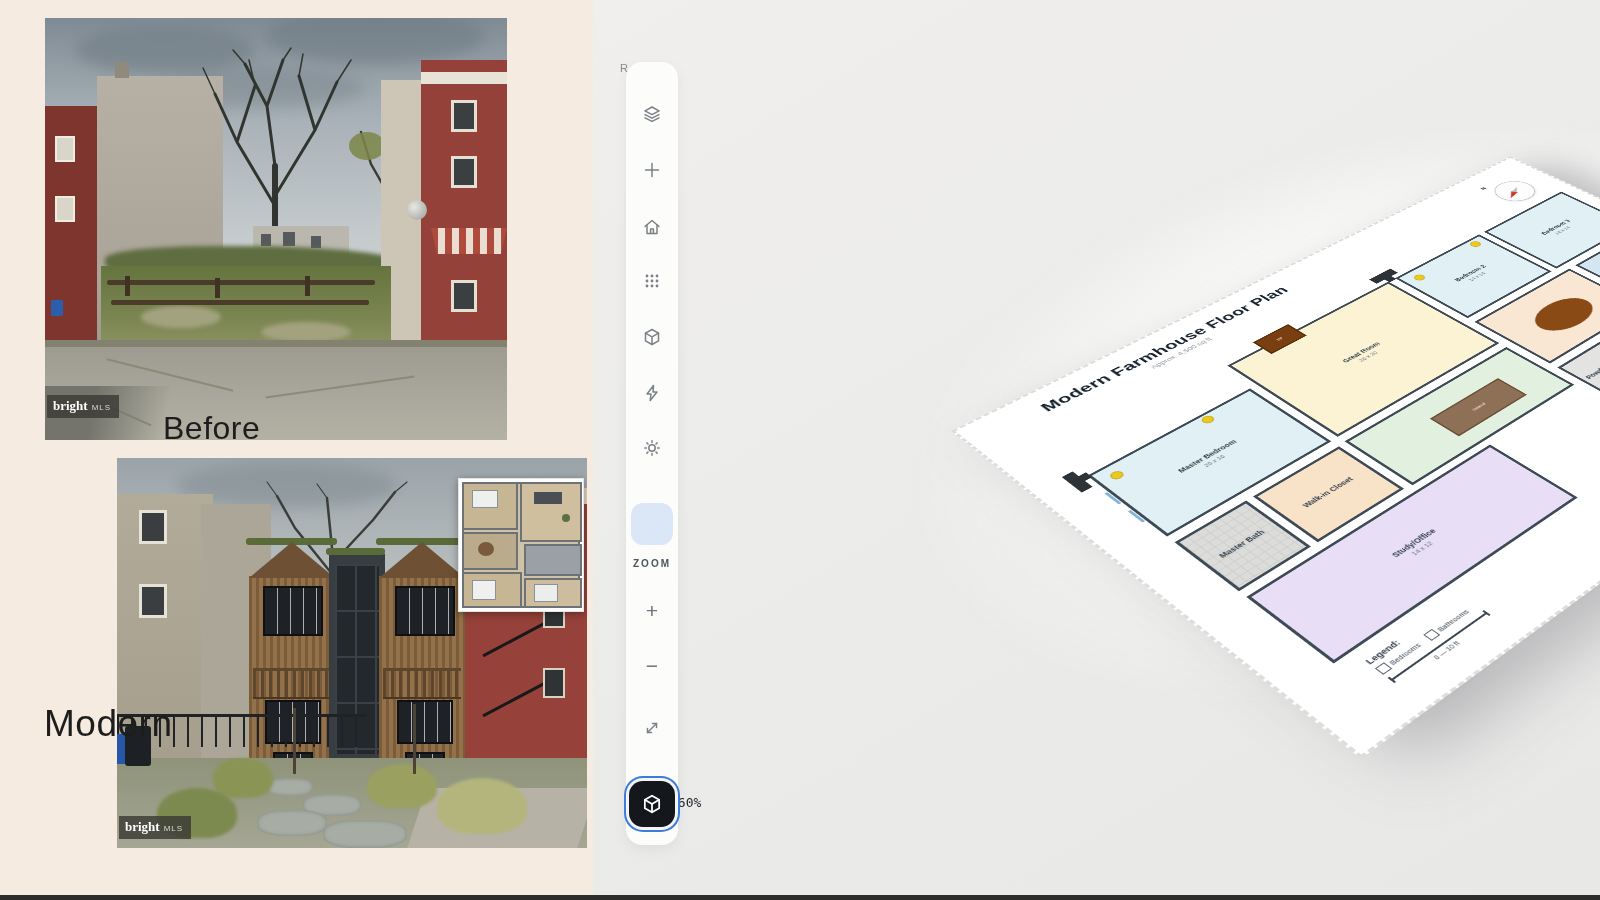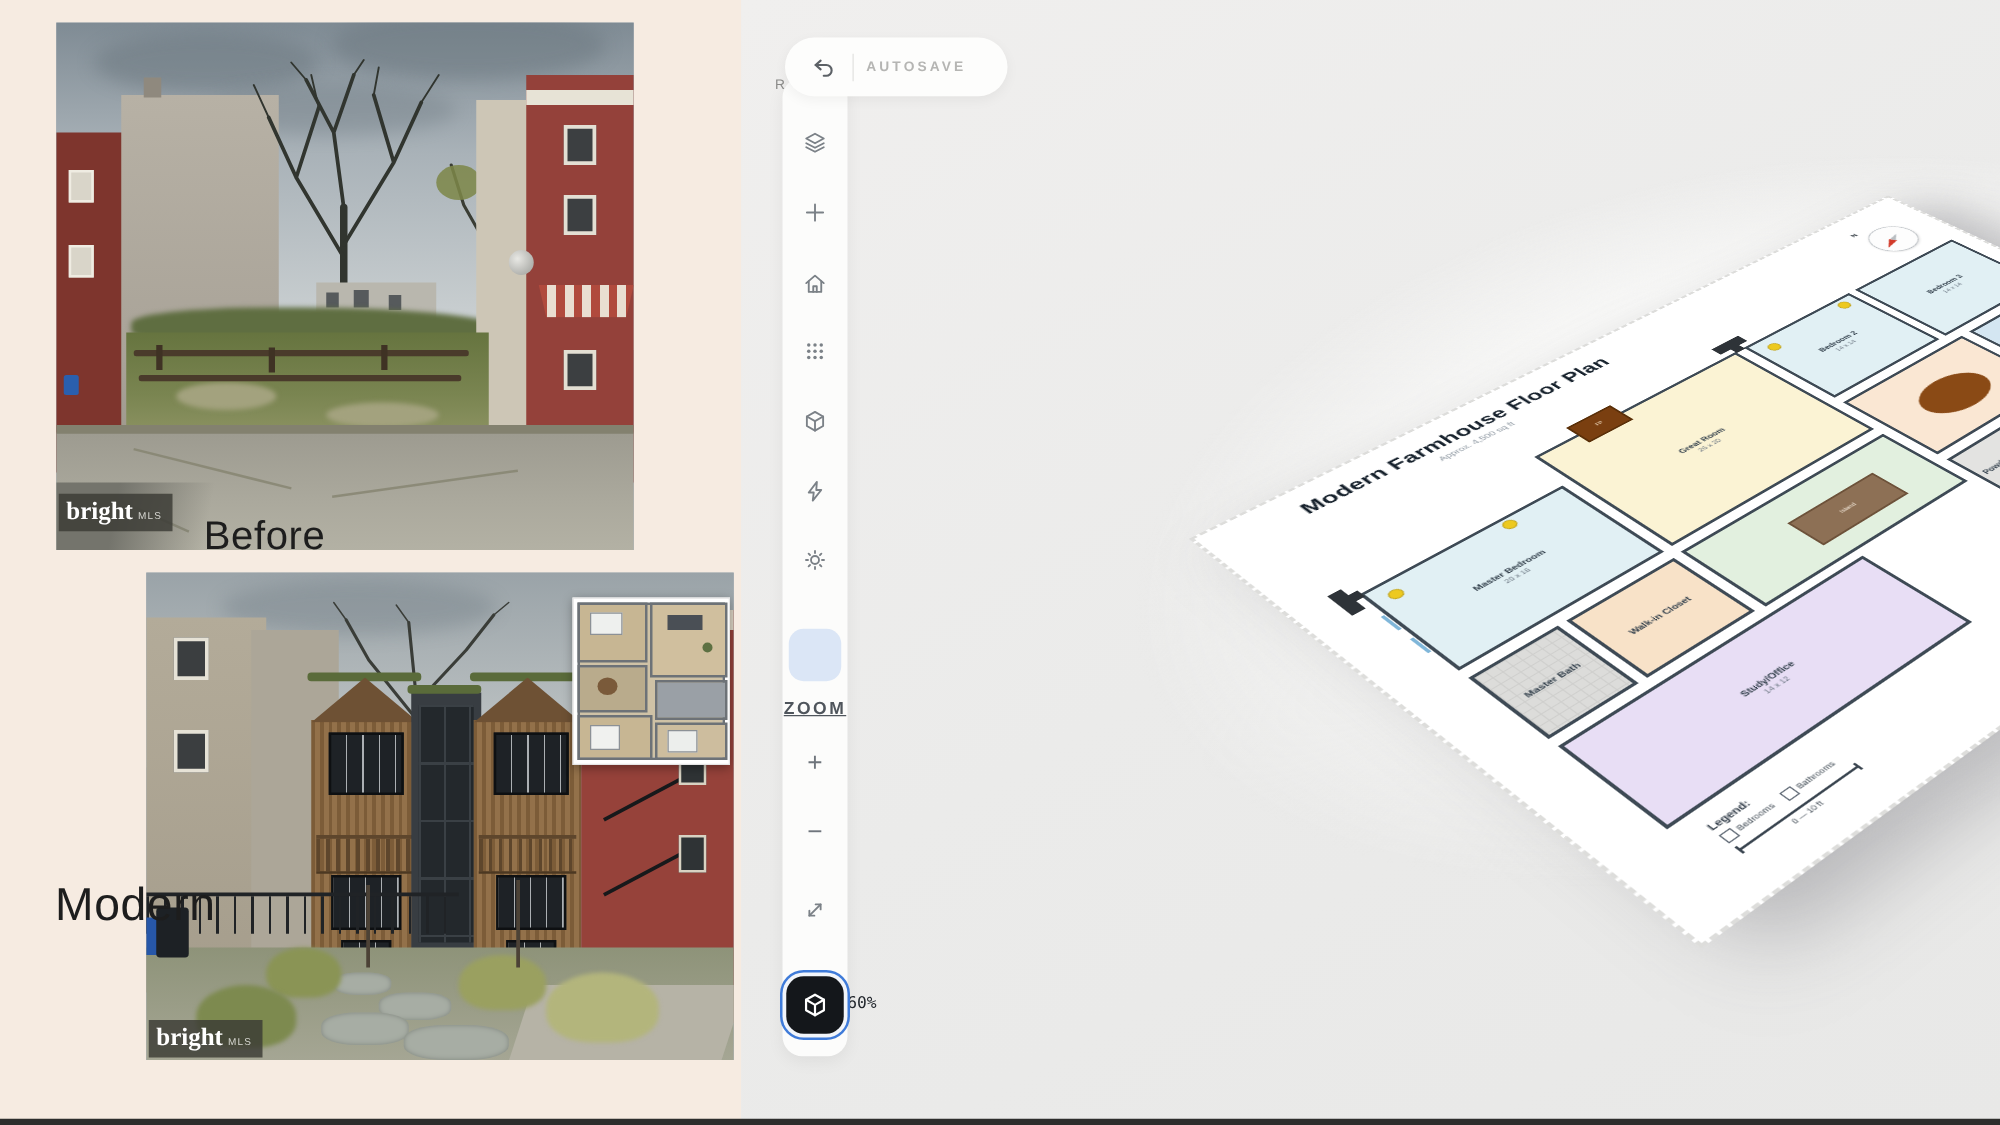--- a/index.html
+++ b/index.html
@@ -43,21 +43,21 @@
   .b-walk .crack{position:absolute;height:2px;background:#85836f;opacity:.8;}
   .b-asphalt{position:absolute;left:0;top:368px;width:160px;height:54px;
        background:linear-gradient(100deg,#74746c 30%,transparent 75%);}
   .b-bin{position:absolute;left:6px;top:282px;width:12px;height:16px;background:#2a5fae;border-radius:2px;}
   .tree-svg{position:absolute;}
   .photo-label{position:absolute;color:#1d1d1d;font-weight:500;letter-spacing:.5px;}
   .before-label{left:118px;top:392px;font-size:32px;}
   .after-label{left:44px;top:703px;font-size:37px;z-index:5;}
   .watermark{position:absolute;left:2px;display:flex;align-items:baseline;gap:4px;
        background:rgba(58,58,52,.82);color:#fff;padding:3px 8px 4px 6px;}
-  .watermark .brand{font-family:"Liberation Serif",serif;font-weight:bold;font-size:20px;text-align:center;}
+  .watermark .brand{font-family:"Liberation Serif",serif;font-weight:bold;font-size:13px;text-align:center;}
   .watermark .suffix{font-size:8px;letter-spacing:1px;color:#d9d9d4;}
   
   .a-stone-left{position:absolute;left:0;top:36px;width:96px;height:300px;
        background:linear-gradient(#b3ab99,#a59d8c);}
   .a-stone-left .win{position:absolute;width:22px;height:28px;background:#3b3e40;border:3px solid #e6e2d6;}
   .a-gray-wall{position:absolute;left:84px;top:46px;width:70px;height:278px;background:#aca698;}
   .a-rail{position:absolute;left:0px;top:256px;width:250px;height:30px;
        background:repeating-linear-gradient(90deg,#202326 0 2px,transparent 2px 14px);border-top:3px solid #202326;}
   .a-house{position:absolute;top:118px;background:repeating-linear-gradient(90deg,#7c5c38 0 3px,#93714a 3px 7px);}
   .a-house.hL{left:132px;width:86px;height:212px;}
@@ -108,21 +108,21 @@
   .autosave{font-size:11px;letter-spacing:2.5px;color:#b5b5b3;font-weight:bold;}
   
   .sidebar{position:absolute;left:33px;top:62px;width:52px;height:783px;background:#fcfcfb;
        border-radius:16px;box-shadow:0 4px 14px rgba(0,0,0,.06);z-index:6;}
   .s-btn{position:absolute;left:8px;width:36px;height:36px;border:none;background:transparent;
        display:flex;align-items:center;justify-content:center;cursor:pointer;color:#7b8187;}
   .s-btn svg{stroke:#7b8187;fill:none;stroke-width:1.5;stroke-linecap:round;stroke-linejoin:round;}
   .s-txt{position:absolute;width:52px;text-align:center;color:#565c63;}
   .swatch{position:absolute;left:5px;top:441px;width:42px;height:42px;border:none;border-radius:12px;
        background:#dbe6f6;cursor:pointer;}
-  .zoom-label{top:496px;font-size:14px;letter-spacing:2px;font-weight:bold;color:#4f555c;text-decoration:underline;}
+  .zoom-label{top:496px;font-size:10px;letter-spacing:2px;font-weight:bold;color:#4f555c;}
   .zoom-plus{top:536px;font-size:21px;color:#6f757c;}
   .zoom-minus{top:591px;font-size:21px;color:#6f757c;}
   .zoom-level{top:732px;font-size:13px;color:#23282e;font-family:"DejaVu Sans Mono",monospace;padding-left:44px;}
   .expand-btn{top:648px;}
   .btn3d{position:absolute;left:3px;top:719px;width:46px;height:46px;border:none;border-radius:14px;
        background:#14171b;display:flex;align-items:center;justify-content:center;cursor:pointer;
        box-shadow:0 0 0 3px #f2f5fa,0 0 0 5px #3f7bd9;}
   .btn3d svg{stroke:#fff;fill:none;stroke-width:1.6;stroke-linecap:round;stroke-linejoin:round;}
   .textbtn{background:transparent;border:none;cursor:pointer;}
   
@@ -416,30 +416,20 @@
             <span class="lb">Bathrooms</span>
           </div>
         </div>
         <div class="scalebar"></div>
         <div class="scale-txt">0 — 10 ft</div>
       </div>
     </div>
 
     <div class="overflow-r">R</div>
 
-    <div class="toolbar">
-      <button class="undo-btn">
-        <svg width="20" height="20" viewBox="0 0 20 20" stroke="#5c6166" fill="none" stroke-width="1.7" stroke-linecap="round" stroke-linejoin="round">
-          <path d="M7.5 4.5 L3.5 8 L7.5 11.5"></path>
-          <path d="M3.5 8 H12 a4.3 4.3 0 0 1 0 8.6 H10"></path>
-        </svg>
-      </button>
-      <div class="tb-div"></div>
-      <span class="autosave">AUTOSAVE</span>
-    </div>
 
     <div class="sidebar">
       <button class="s-btn" style="top:34px;">
         <svg width="20" height="20" viewBox="0 0 20 20">
           <path d="M10 3 L17 6.8 L10 10.6 L3 6.8 Z"></path>
           <path d="M3 10.6 L10 14.2 L17 10.6"></path>
           <path d="M3 13.8 L10 17.4 L17 13.8"></path>
         </svg>
       </button>
       <button class="s-btn" style="top:90px;">

